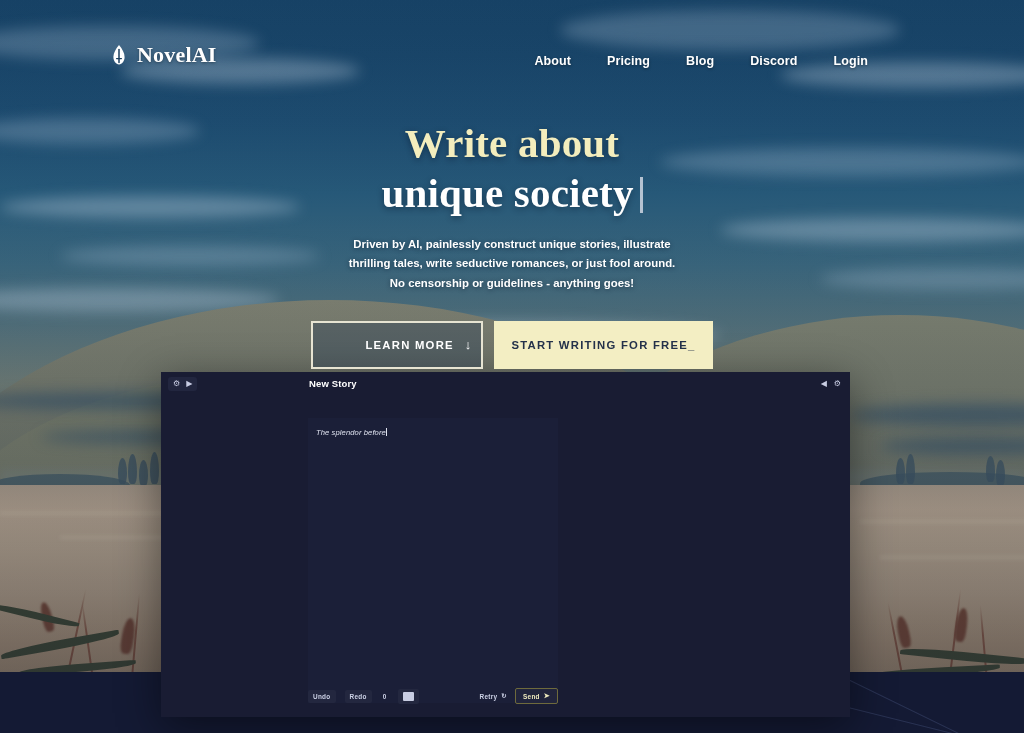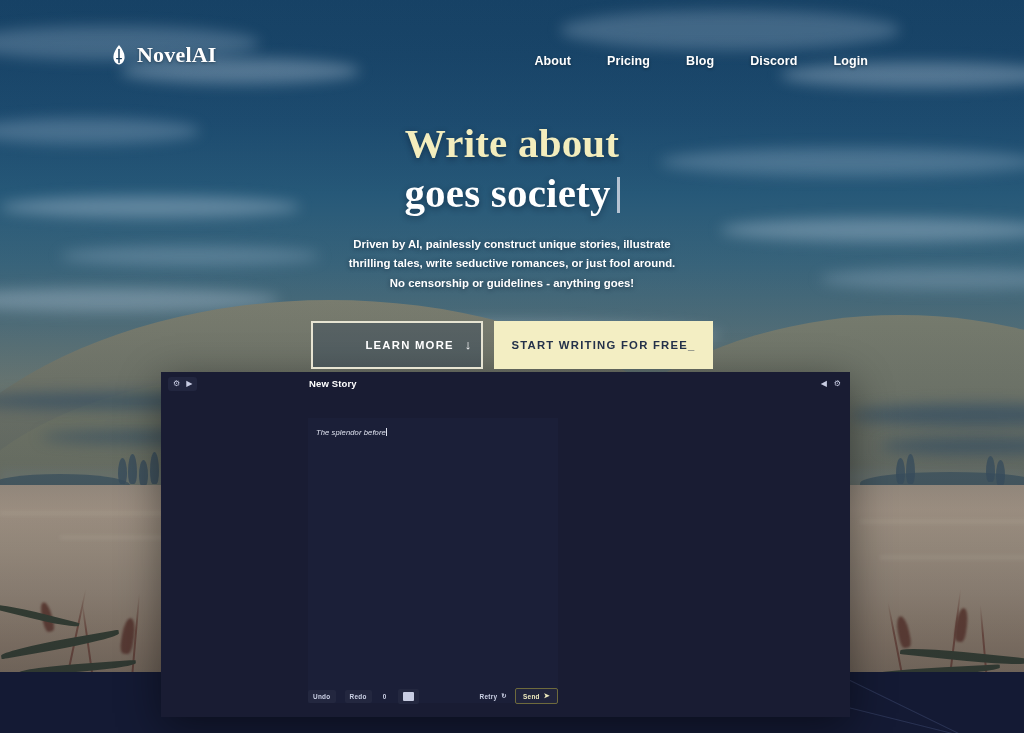--- a/index.html
+++ b/index.html
@@ -481,21 +481,21 @@
       <a class="navlink">Pricing</a>
       <a class="navlink">Blog</a>
       <a class="navlink">Discord</a>
       <a class="navlink">Login</a>
     </div>
   </div>
 
   <div class="hero">
     <h1 class="headline">
       <span class="hl-1">Write about</span>
-      <span class="hl-2"><span>goes society</span><span class="caret"></span></span>
+      <span class="hl-2"><span>unique society</span><span class="caret"></span></span>
     </h1>
 
     <p class="subtitle">Driven by AI, painlessly construct unique stories, illustrate thrilling tales, write seductive romances, or just fool around. No censorship or guidelines - anything goes!</p>
 
     <div class="cta-row">
       <div class="btn btn-outline">
         <span>LEARN MORE</span>
         <span class="arrow-down">↓</span>
       </div>
       <div class="btn btn-solid">

